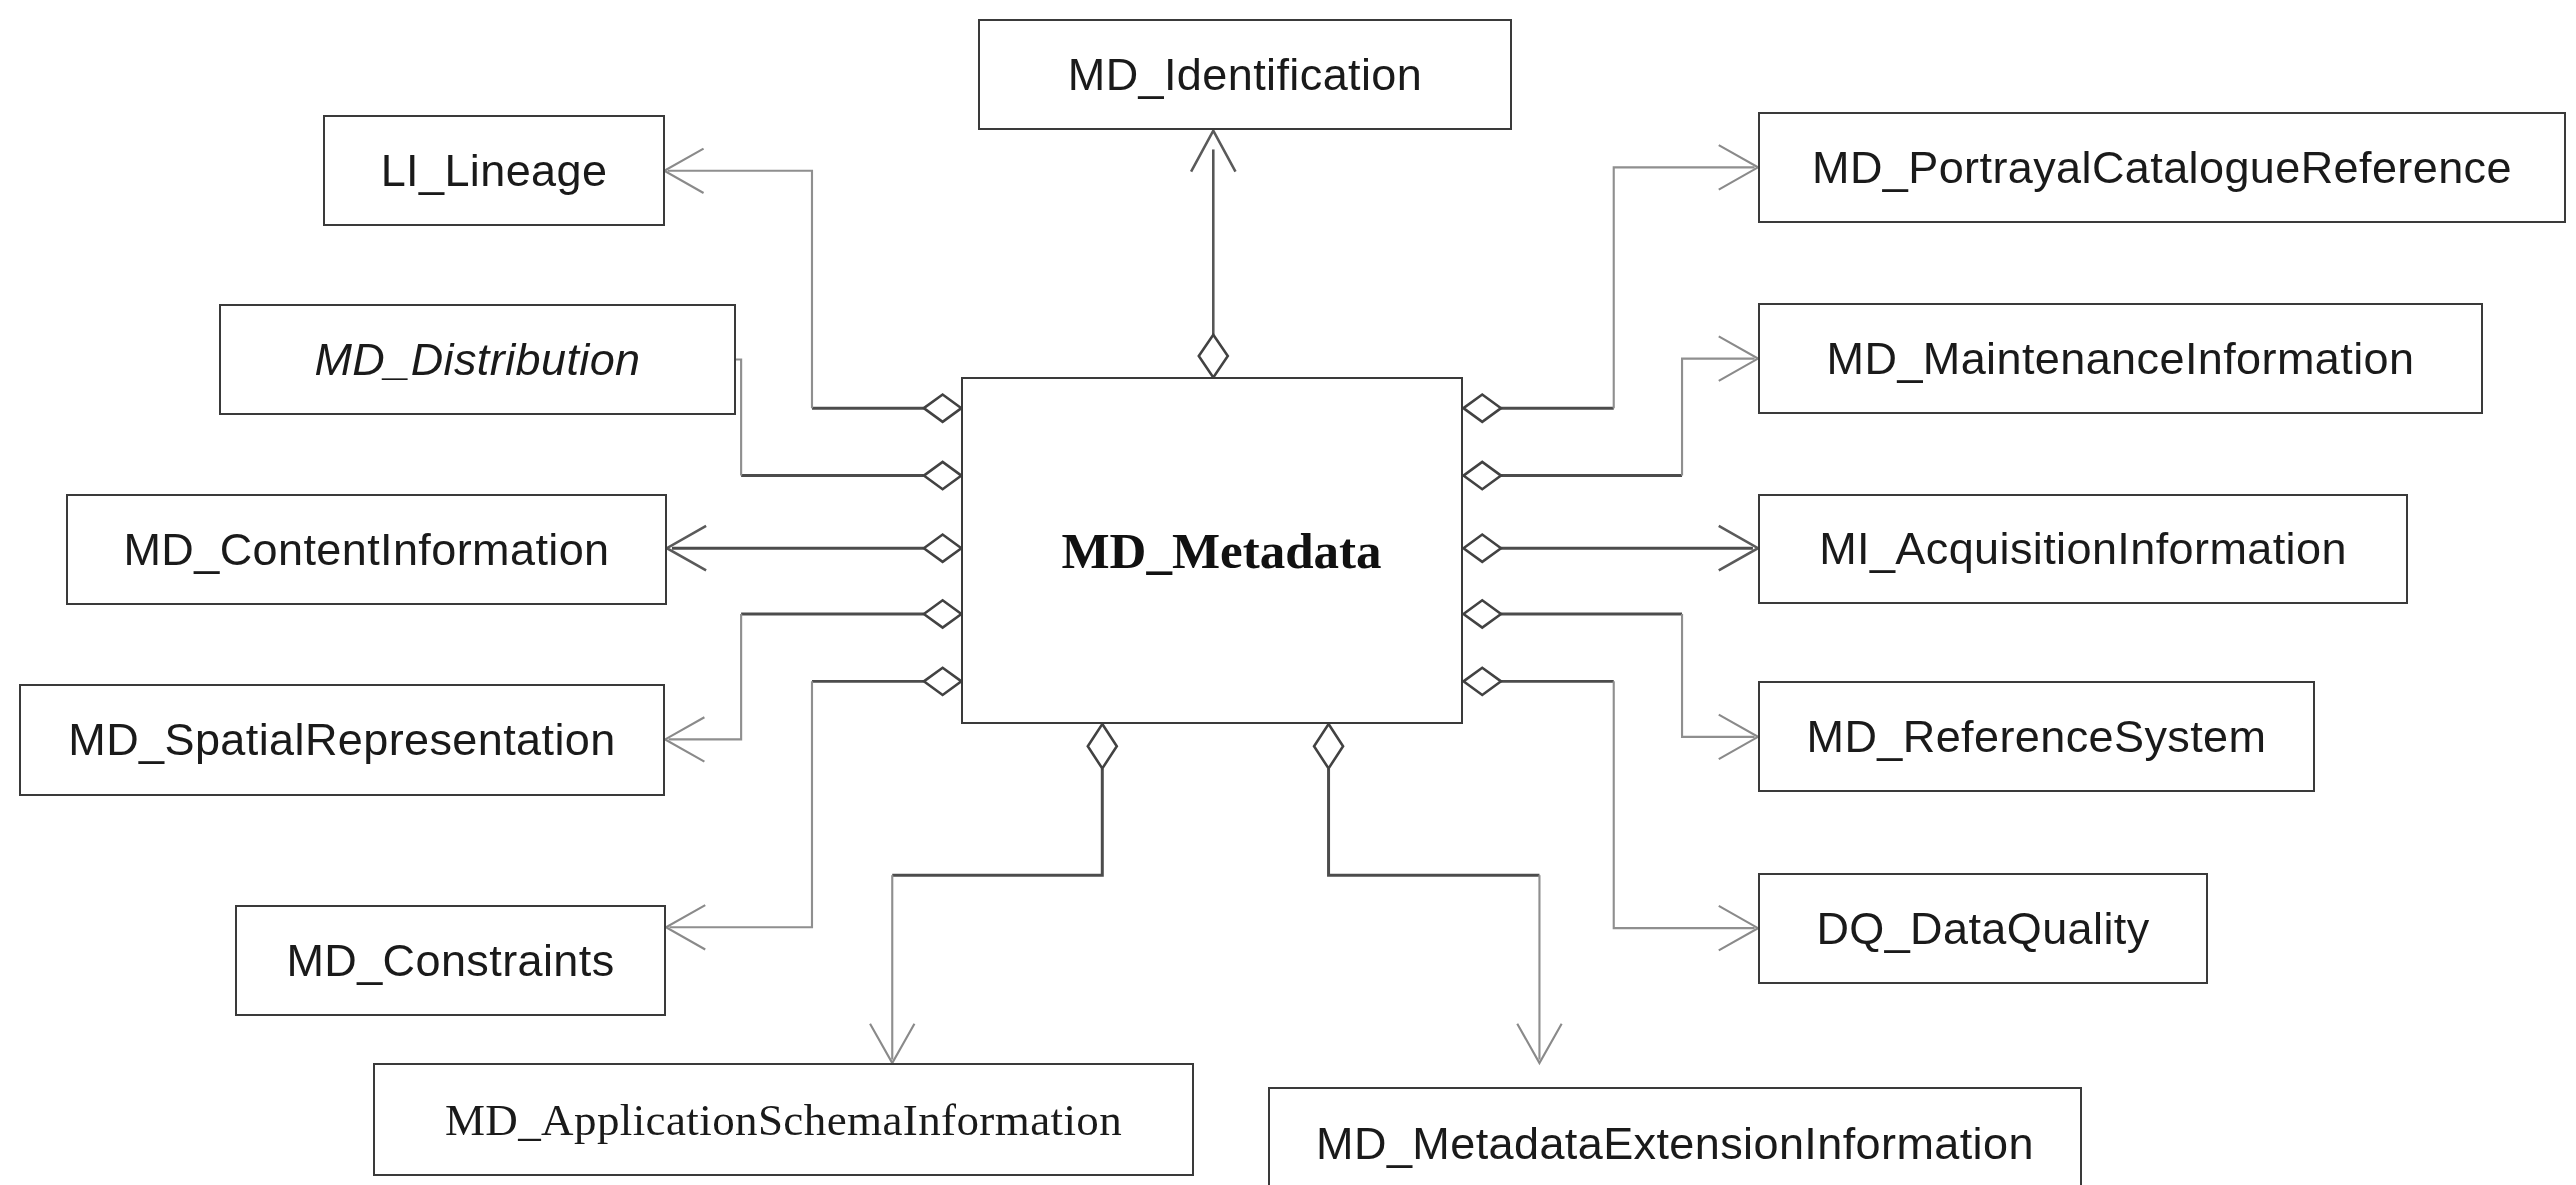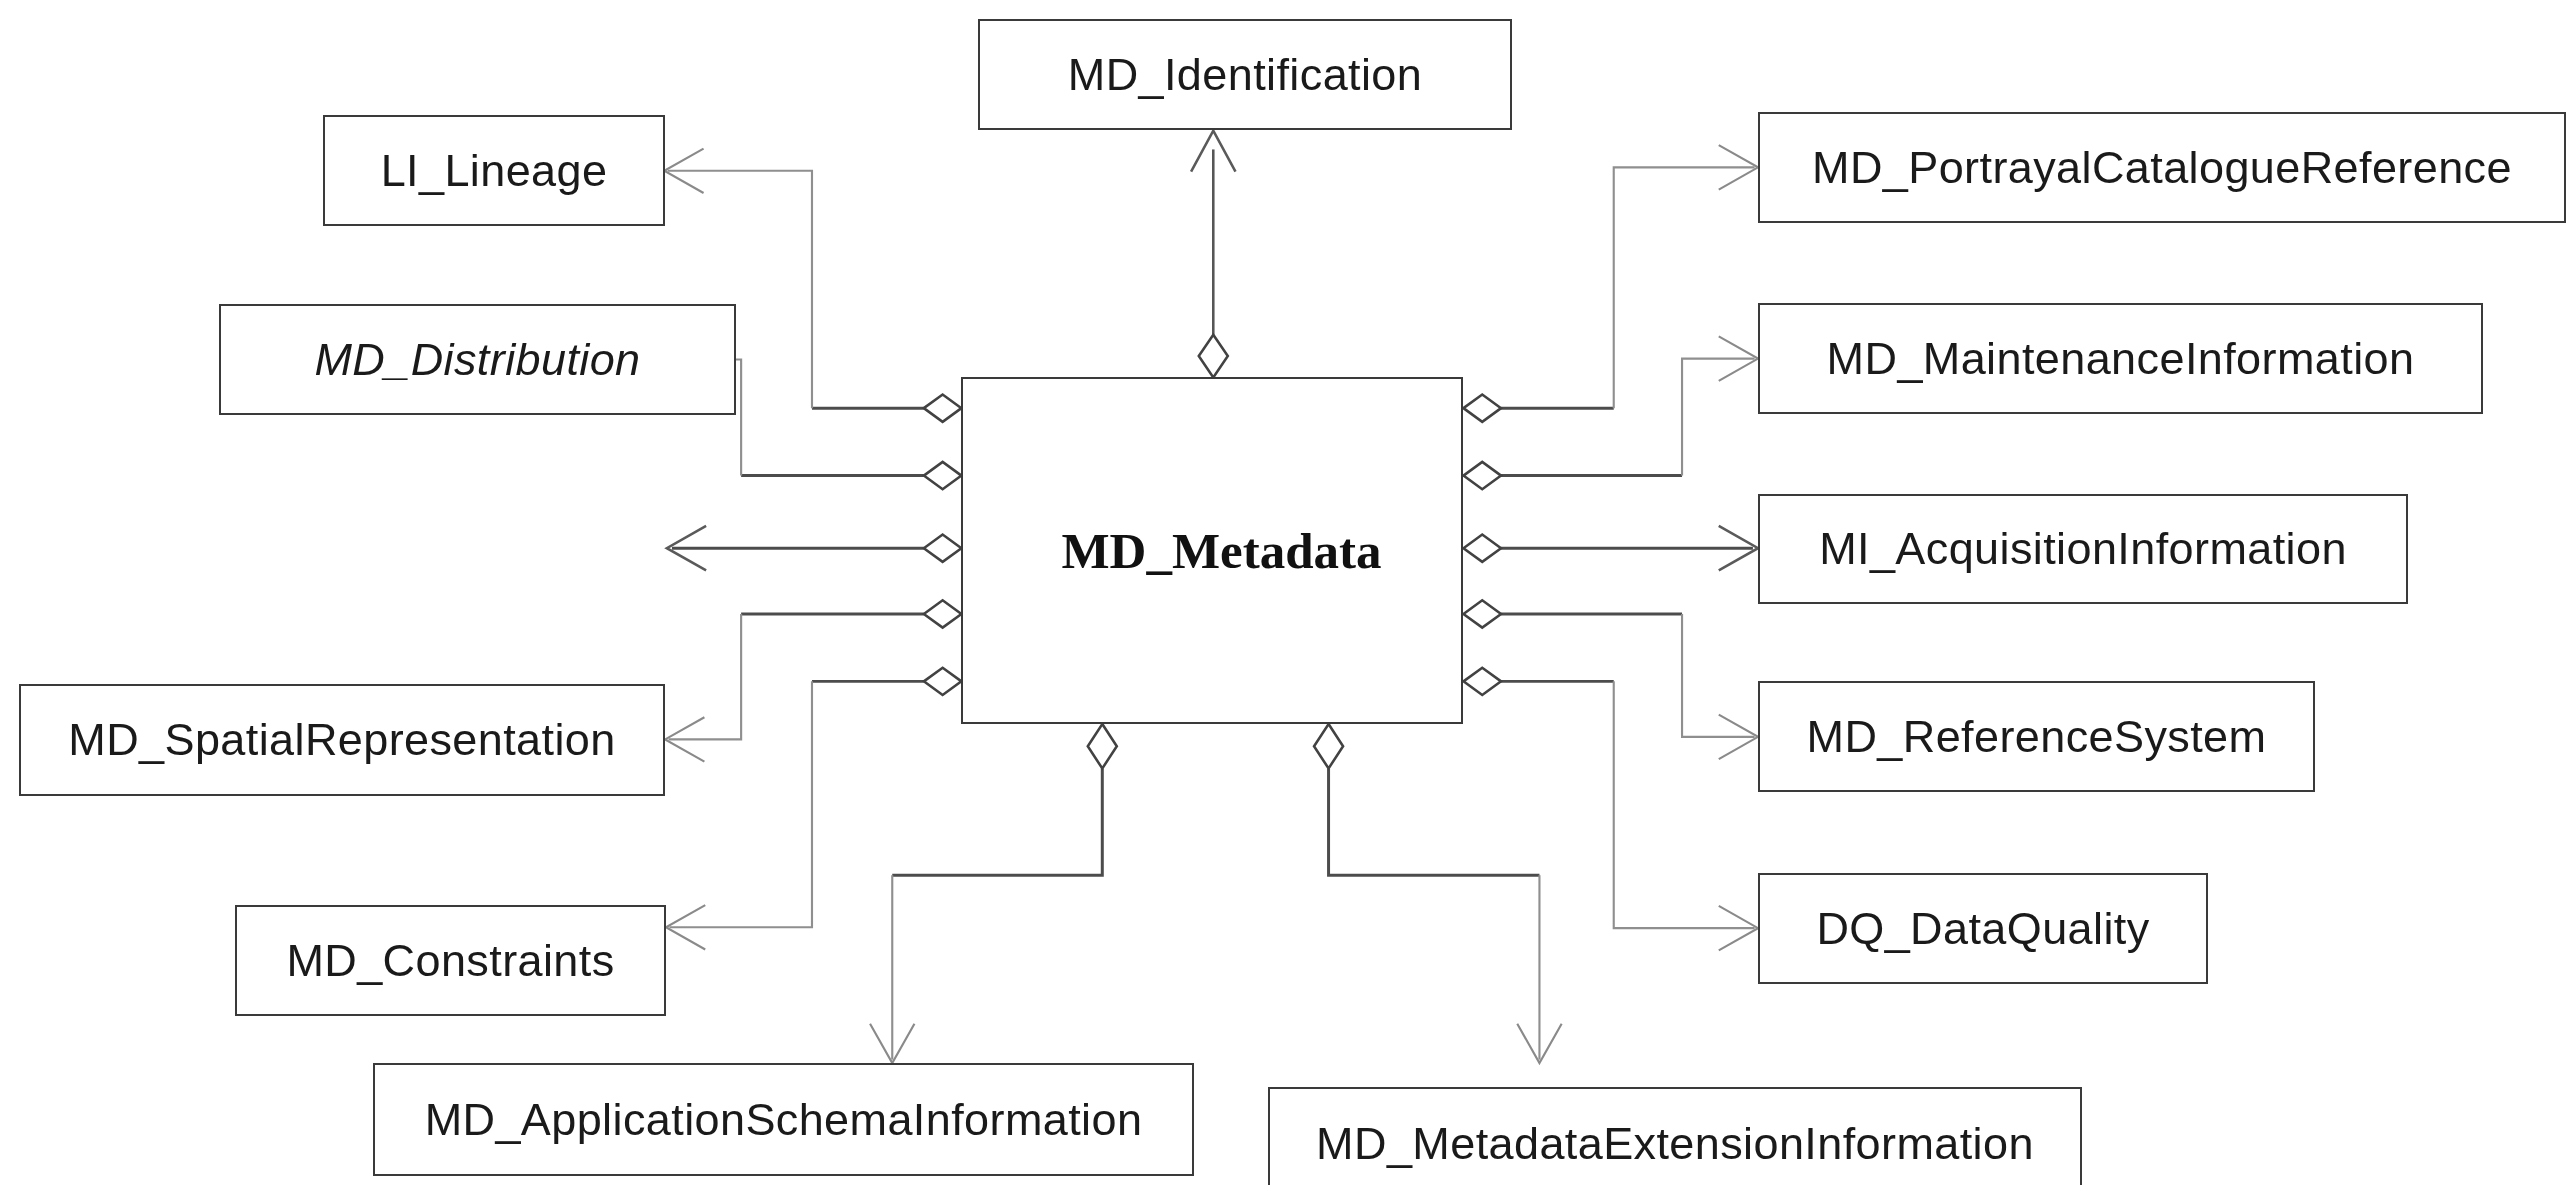--- a/index.html
+++ b/index.html
@@ -137,33 +137,34 @@
   </svg>
 
   <div class="node center" style="left:961px;top:377px;width:502px;height:347px;padding-left:19px;">MD_Metadata</div>
 
   <div class="node" style="left:978px;top:19px;width:534px;height:111px;">MD_Identification</div>
 
   <div class="node" style="left:323px;top:115px;width:342px;height:111px;">LI_Lineage</div>
 
   <div class="node" style="left:219px;top:304px;width:517px;height:111px;font-style:italic;">MD_Distribution</div>
 
+  <div class="node" style="left:66px;top:494px;width:601px;height:111px;">MD_ContentInformation</div>
 
   <div class="node" style="left:19px;top:684px;width:646px;height:112px;">MD_SpatialRepresentation</div>
 
   <div class="node" style="left:235px;top:872px;width:431px;height:111px;margin-top:33px;">MD_Constraints</div>
 
   <div class="node" style="left:1758px;top:112px;width:808px;height:111px;">MD_PortrayalCatalogueReference</div>
 
   <div class="node" style="left:1758px;top:303px;width:725px;height:111px;">MD_MaintenanceInformation</div>
 
   <div class="node" style="left:1758px;top:494px;width:650px;height:110px;">MI_AcquisitionInformation</div>
 
   <div class="node" style="left:1758px;top:681px;width:557px;height:111px;">MD_ReferenceSystem</div>
 
   <div class="node" style="left:1758px;top:873px;width:450px;height:111px;">DQ_DataQuality</div>
 
-  <div class="node" style="left:373px;top:1063px;width:821px;height:113px;">MD_ApplicationSchemaInformation</div>
+  <div class="node" style="left:373px;top:1063px;width:821px;height:113px;font-family:Liberation Serif, serif;">MD_ApplicationSchemaInformation</div>
 
   <div class="node" style="left:1268px;top:1063px;width:814px;height:113px;margin-top:24px;">MD_MetadataExtensionInformation</div>
 
 </div>
 
 
 </body></html>

